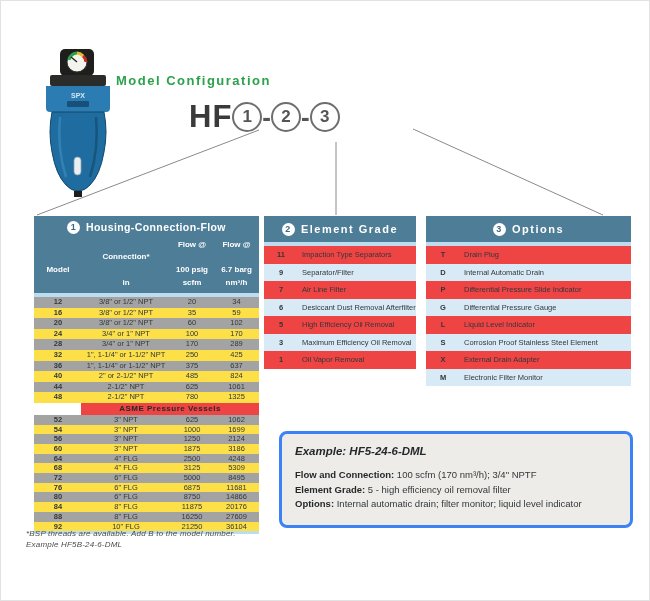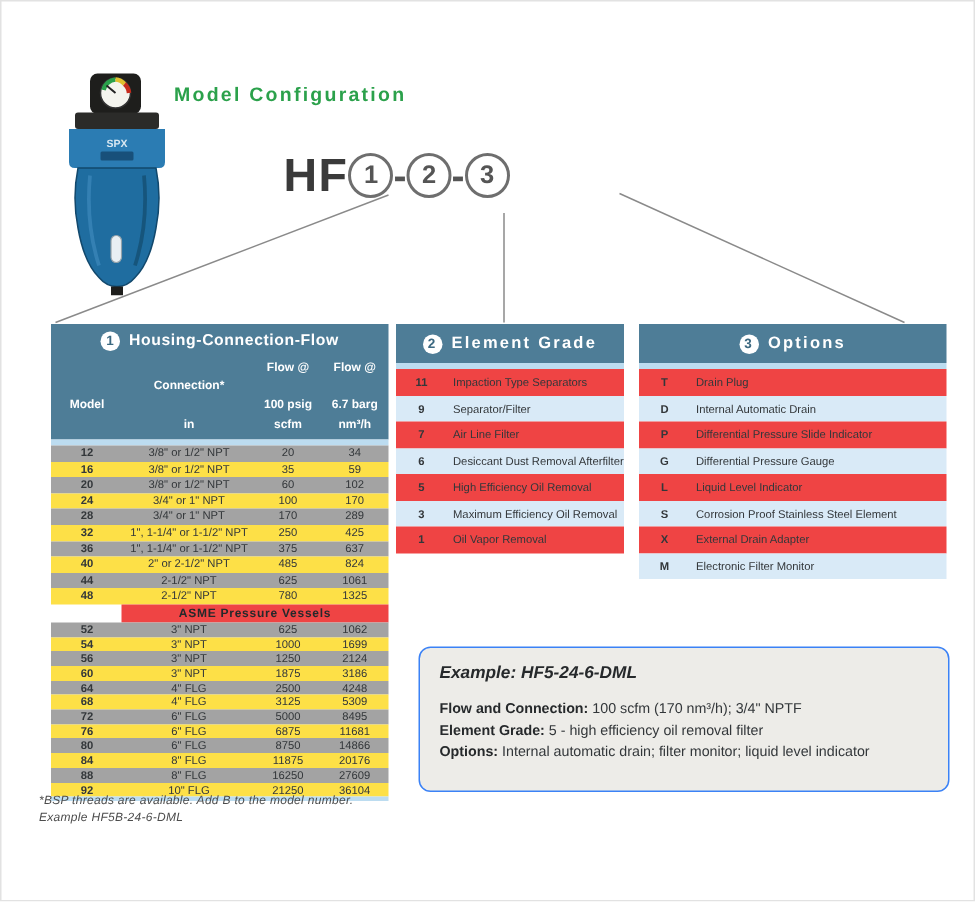--- a/index.html
+++ b/index.html
@@ -3,21 +3,21 @@
 <meta charset="utf-8">
 <style>
   html,body { margin:0; padding:0; background:#fff; }
   body { width:650px; height:601px; overflow:hidden; font-family:"Liberation Sans", sans-serif; }
   .page { position:relative; width:648px; height:599px; border:1px solid #e2e2e2; background:#fff; }
 
   .connectors { position:absolute; left:0; top:0; width:650px; height:601px; pointer-events:none; }
 
   .product { position:absolute; left:36px; top:46px; width:82px; height:150px; }
 
-  .green-title { position:absolute; left:115px; top:54px; font-size:13px; font-weight:bold;
+  .green-title { position:absolute; left:115px; top:72px; font-size:13px; font-weight:bold;
                  letter-spacing:1.5px; color:#2ba14b; }
 
   .model-code { position:absolute; left:188px; top:98px; display:flex; align-items:center; }
   .model-code .hf { font-size:31px; font-weight:bold; color:#3a3a3a; letter-spacing:1px; }
   .model-code .circ { width:26px; height:26px; border:2px solid #6e6e6e; border-radius:50%;
                       display:flex; align-items:center; justify-content:center;
                       font-size:17px; font-weight:bold; color:#555; background:#fff; }
   .model-code .dash { font-size:26px; font-weight:bold; color:#555; line-height:26px; }
 
   
@@ -54,21 +54,21 @@
   .t3 { left:425px; width:205px; }
   .codetable .titlebar { height:26px; font-size:11px; font-weight:bold; letter-spacing:1.5px; }
   .code-row { display:flex; align-items:center; height:17.5px; font-size:7.5px;
               color:#33373a; background:#ef4444; }
   .code-row.alt { background:#d9eaf7; }
   .code-row .code { flex:0 0 34px; text-align:center; font-weight:bold; }
   .code-row .lbl { flex:1; padding-left:4px; }
 
   
   .example { position:absolute; left:278px; top:430px; width:354px; height:97px;
-             background:#edece8; border:1px solid #3b82f6; border-radius:8px;
+             background:#edece8; border:3px solid #3b82f6; border-radius:8px;
              box-sizing:border-box; padding:11px 13px; }
   .example .ex-title { font-size:11.5px; font-weight:bold; font-style:italic; color:#26292b; }
   .example .ex-lines { margin-top:11px; }
   .example .ex-line { font-size:9.5px; color:#33373a; line-height:14.5px; }
   .example .ex-line b { color:#26292b; }
 </style>
 </head>
 <body>
 
 <div class="page">

